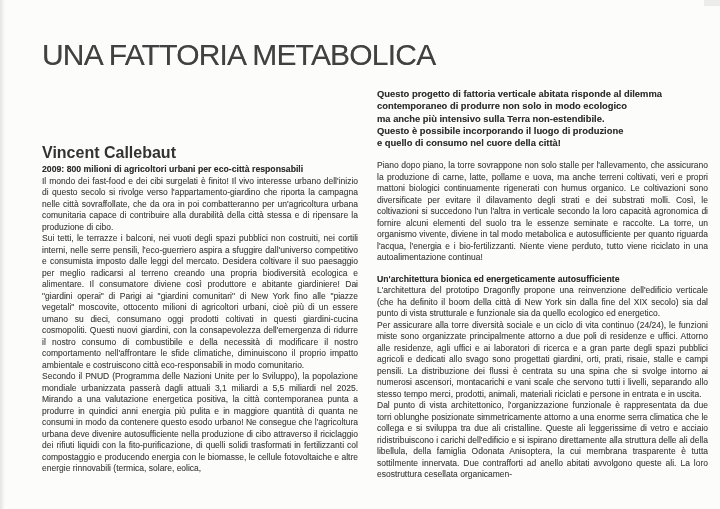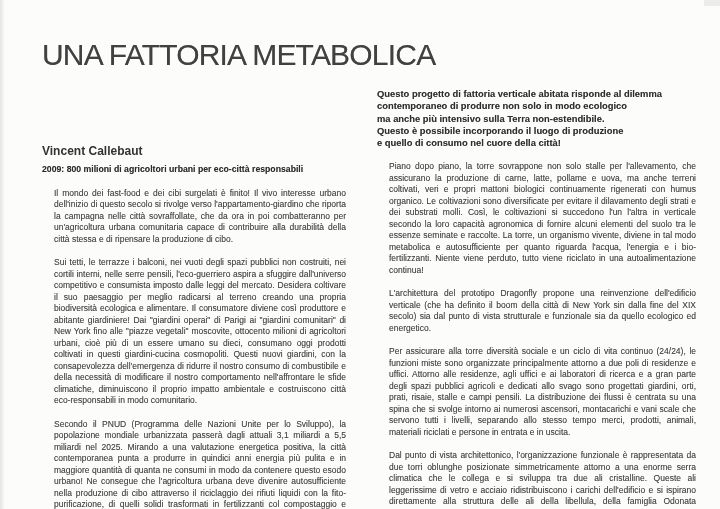--- a/index.html
+++ b/index.html
@@ -27,39 +27,39 @@
 
   .title {
     position: absolute; left: 42px; top: 40px; margin: 0;
     font-size: 30px; line-height: 30px; font-weight: 400;
     letter-spacing: -0.8px; color: #414141;
     text-shadow: 0 0 0.5px rgba(70,70,70,0.55);
   }
 
   .author {
     position: absolute; left: 42px; top: 144px;
-    font-size: 12px; font-weight: 700; color: #333333;
+    font-size: 16px; font-weight: 700; color: #333333;
   }
 
   .col {
     position: absolute;
     font-size: 8.5px; line-height: 11.5px;
     text-align: justify;
     color: #444444;
     text-shadow: 0 0 0.4px rgba(80,80,80,0.45);
   }
   .col-left  { left: 42px;  top: 164px; width: 316px; }
   .col-right { left: 377px; top: 88px;  width: 331px; }
 
   .col h2 {
     margin: 0; font-size: 8.7px; line-height: 11.5px;
     font-weight: 700; color: #2c2c2c; text-align: left;
   }
   .col h2.spaced { margin-top: 10px; }
-  .col p { margin: 12px; }
+  .col p { margin: 0; }
 
   .lead {
     font-weight: 700; font-size: 9.4px; line-height: 12.3px;
     white-space: pre-line; text-align: left; color: #2e2e2e;
     margin: 0 0 11px 0;
   }
 </style>
 </head>
 <body>
 
@@ -79,18 +79,19 @@
     <p>Secondo il PNUD (Programma delle Nazioni Unite per lo Sviluppo), la popolazione mondiale urbanizzata passerà dagli attuali 3,1 miliardi a 5,5 miliardi nel 2025. Mirando a una valutazione energetica positiva, la città contemporanea punta a produrre in quindici anni energia più pulita e in maggiore quantità di quanta ne consumi in modo da contenere questo esodo urbano! Ne consegue che l'agricoltura urbana deve divenire autosufficiente nella produzione di cibo attraverso il riciclaggio dei rifiuti liquidi con la fito-purificazione, di quelli solidi trasformati in fertilizzanti col compostaggio e producendo energia con le biomasse, le cellule fotovoltaiche e altre energie rinnovabili (termica, solare, eolica,</p>
   </div>
 
   <div class="col col-right">
     <div class="lead">Questo progetto di fattoria verticale abitata risponde al dilemma
 contemporaneo di produrre non solo in modo ecologico
 ma anche più intensivo sulla Terra non-estendibile.
 Questo è possibile incorporando il luogo di produzione
 e quello di consumo nel cuore della città!</div>
     <p>Piano dopo piano, la torre sovrappone non solo stalle per l'allevamento, che assicurano la produzione di carne, latte, pollame e uova, ma anche terreni coltivati, veri e propri mattoni biologici continuamente rigenerati con humus organico. Le coltivazioni sono diversificate per evitare il dilavamento degli strati e dei substrati molli. Così, le coltivazioni si succedono l'un l'altra in verticale secondo la loro capacità agronomica di fornire alcuni elementi del suolo tra le essenze seminate e raccolte. La torre, un organismo vivente, diviene in tal modo metabolica e autosufficiente per quanto riguarda l'acqua, l'energia e i bio-fertilizzanti. Niente viene perduto, tutto viene riciclato in una autoalimentazione continua!</p>
+    <h2 class="spaced">Un'architettura bionica ed energeticamente autosufficiente</h2>
     <p>L'architettura del prototipo Dragonfly propone una reinvenzione dell'edificio verticale (che ha definito il boom della città di New York sin dalla fine del XIX secolo) sia dal punto di vista strutturale e funzionale sia da quello ecologico ed energetico.</p>
     <p>Per assicurare alla torre diversità sociale e un ciclo di vita continuo (24/24), le funzioni miste sono organizzate principalmente attorno a due poli di residenze e uffici. Attorno alle residenze, agli uffici e ai laboratori di ricerca e a gran parte degli spazi pubblici agricoli e dedicati allo svago sono progettati giardini, orti, prati, risaie, stalle e campi pensili. La distribuzione dei flussi è centrata su una spina che si svolge intorno ai numerosi ascensori, montacarichi e vani scale che servono tutti i livelli, separando allo stesso tempo merci, prodotti, animali, materiali riciclati e persone in entrata e in uscita.</p>
     <p>Dal punto di vista architettonico, l'organizzazione funzionale è rappresentata da due torri oblunghe posizionate simmetricamente attorno a una enorme serra climatica che le collega e si sviluppa tra due ali cristalline. Queste ali leggerissime di vetro e acciaio ridistribuiscono i carichi dell'edificio e si ispirano direttamente alla struttura delle ali della libellula, della famiglia Odonata Anisoptera, la cui membrana trasparente è tutta sottilmente innervata. Due contrafforti ad anello abitati avvolgono queste ali. La loro esostruttura cesellata organicamen-</p>
   </div>
 
 </div>
 
 </body></html>

